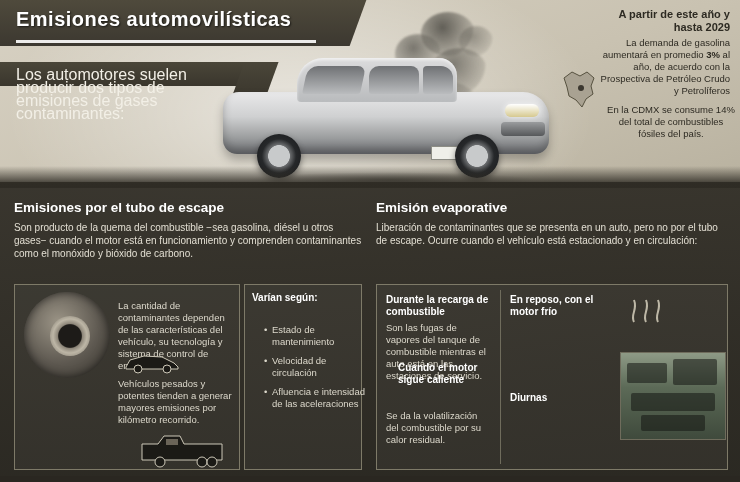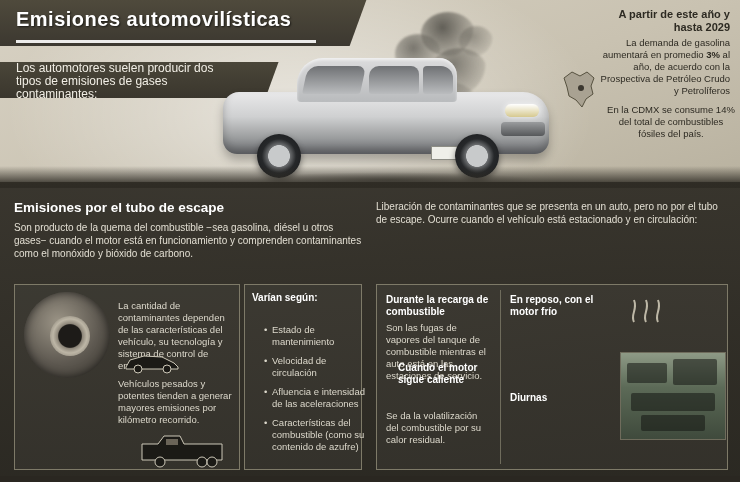--- a/index.html
+++ b/index.html
@@ -30,24 +30,24 @@
     position:absolute;left:16px;top:8px;z-index:6;
     color:#ffffff;font-size:20px;font-weight:bold;letter-spacing:.5px;
     font-family:"Liberation Sans", sans-serif;
     text-shadow:1px 1px 2px rgba(0,0,0,.6);
   }
   .title-underline{
     position:absolute;left:16px;top:40px;width:300px;height:3px;background:#ffffff;z-index:6;opacity:.9;
   }
   
   .intro{
-    position:absolute;left:0;top:62px;width:250px;height:36px;
+    position:absolute;left:0;top:62px;width:250px;height:24px;
     background:linear-gradient(180deg,#4a4639 0%,#3a362d 100%);
-    color:#f2efe6;font-size:12px;line-height:13px;
-    padding:0 12px 0 16px;box-sizing:border-box;
+    color:#f2efe6;font-size:16px;line-height:13px;
+    padding:6px 12px 0 16px;box-sizing:border-box;
   }
   .intro:after{
     content:"";position:absolute;right:-22px;top:0;width:34px;height:36px;
     background:linear-gradient(180deg,#4a4639 0%,#3a362d 100%);
     transform:skewX(-20deg);
   }
   
   .car-stage{position:absolute;left:175px;top:8px;width:400px;height:190px;}
   .smoke{position:absolute;left:190px;top:0px;width:150px;height:120px;opacity:.85;}
   .smoke span{
@@ -264,24 +264,24 @@
       <circle cx="72" cy="32" r="5" fill="#1b1a16" stroke="#cdc8b8" stroke-width="1"></circle>
     </svg>
   </div>
 
   <div class="inner-box" style="position:absolute;left:244px;top:284px;width:118px;height:186px;"></div>
   <div class="ib-title" style="position:absolute;left:252px;top:292px;width:104px;">Varían según:</div>
   <ul class="bullets" style="position:absolute;left:252px;top:312px;width:106px;">
     <li>Estado de mantenimiento</li>
     <li>Velocidad de circulación</li>
     <li>Afluencia e intensidad de las aceleraciones</li>
-    <li>Características del combustible (como su contenido de azufre)</li>
   </ul>
 
   <div class="colR">
+    <div class="col-head">Emisión evaporative</div>
     <div class="col-sub">Liberación de contaminantes que se presenta en un auto, pero no por el tubo de escape. Ocurre cuando el vehículo está estacionado y en circulación:</div>
   </div>
 
   <div class="inner-box" style="position:absolute;left:376px;top:284px;width:352px;height:186px;"></div>
   <div class="divider-v" style="left:500px;top:290px;height:174px;"></div>
 
   <div class="ib-title" style="position:absolute;left:386px;top:294px;width:104px;">Durante la recarga de combustible</div>
   <div class="ib-text" style="position:absolute;left:386px;top:322px;width:106px;">Son las fugas de vapores del tanque de combustible mientras el auto está en las estaciones de servicio.</div>
 
   <div class="ib-title" style="position:absolute;left:386px;top:362px;width:108px;margin-left:12px;">Cuando el motor sigue caliente</div>

